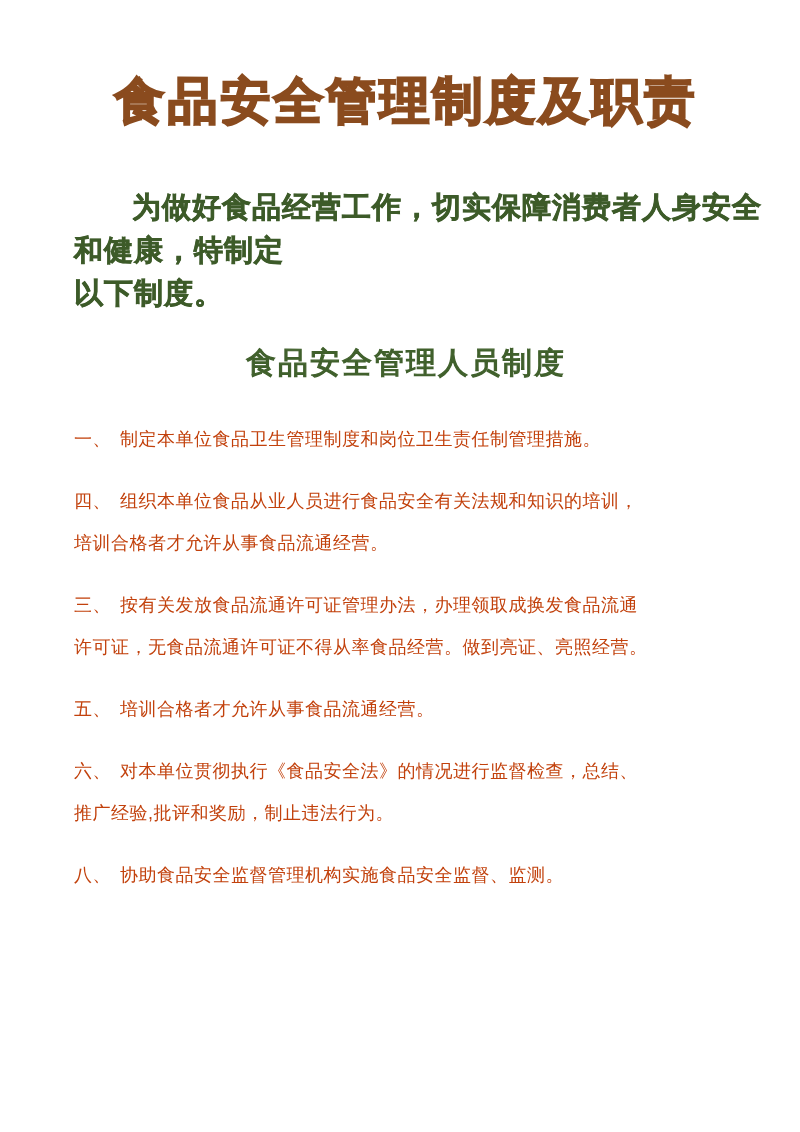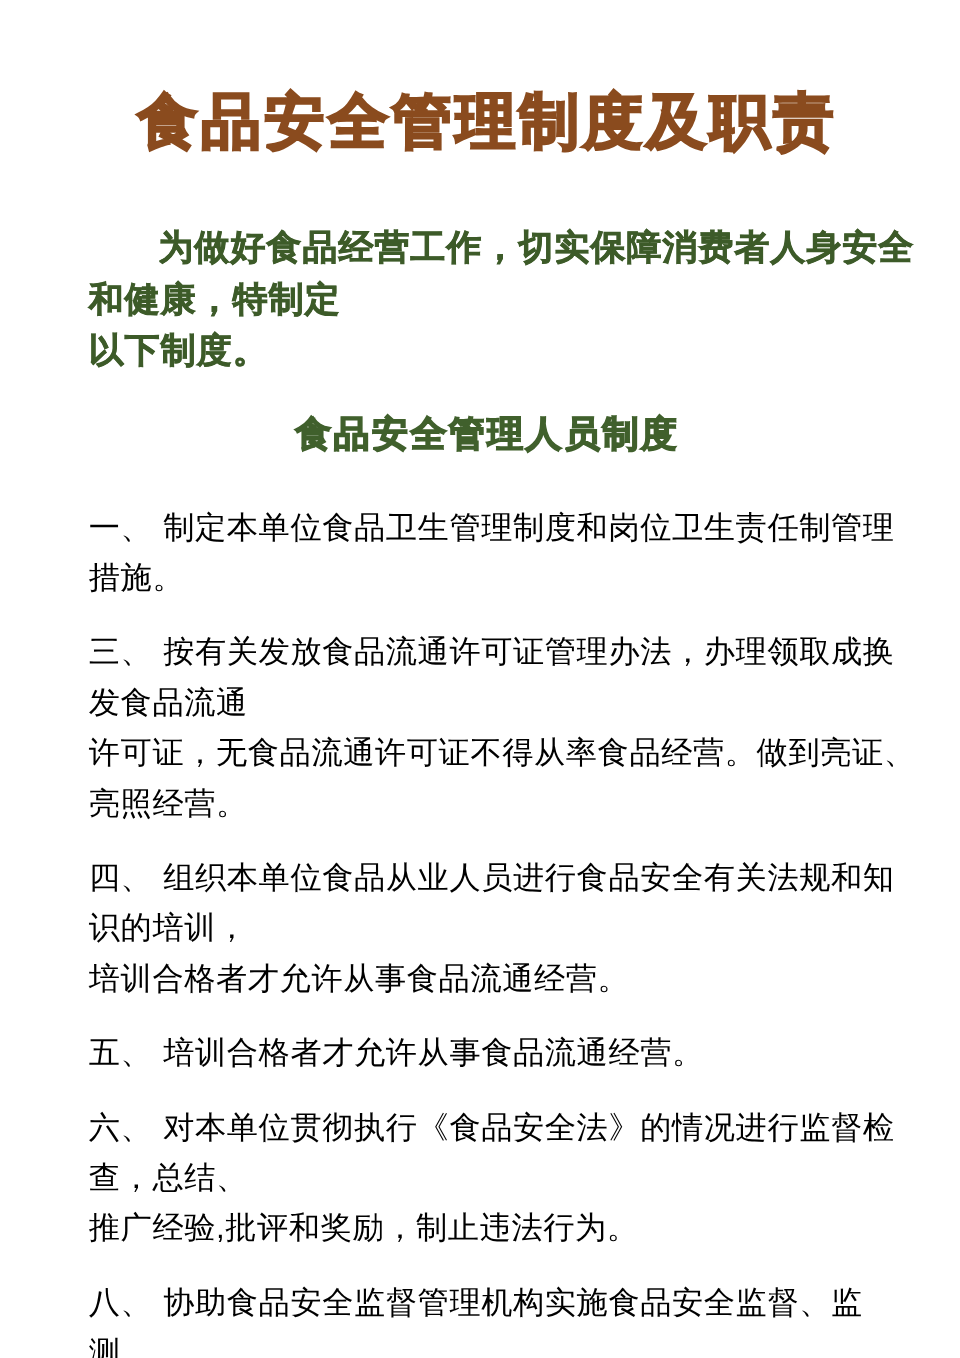--- a/index.html
+++ b/index.html
@@ -36,32 +36,32 @@
     font-size: 29px;
     line-height: 43px;
     text-indent: 2em;
     white-space: pre-line;
     margin-bottom: 28px;
     letter-spacing: 1px;
   }
   .section-title {
     font-size: 30px;
     line-height: 40px;
-    font-weight: 700;
+    font-weight: 400;
     letter-spacing: 2px;
     text-align: center;
     color: #40602C;
     -webkit-text-stroke: 1.2px #40602C;
     margin-bottom: 35px;
     margin-right: 26px;
   }
   .item {
-    font-size: 26px;
+    font-size: 18px;
     line-height: 42px;
-    color: #000000;
+    color: #c2410c;
     margin-bottom: 20px;
     letter-spacing: 0.5px;
   }
   .item-num {
     display: inline;
     margin-right: 9px;
   }
   .item-text {
     display: inline;
     white-space: pre-line;
@@ -77,26 +77,26 @@
   <p class="intro">为做好食品经营工作，切实保障消费者人身安全和健康，特制定
 以下制度。</p>
 
   <h2 class="section-title">食品安全管理人员制度</h2>
 
   <div class="items">
     <p class="item">
       <span class="item-num">一、</span><span class="item-text">制定本单位食品卫生管理制度和岗位卫生责任制管理措施。</span>
     </p>
     <p class="item">
+      <span class="item-num">四、</span><span class="item-text">组织本单位食品从业人员进行食品安全有关法规和知识的培训，
+培训合格者才允许从事食品流通经营。</span>
+    </p>
+    <p class="item">
       <span class="item-num">三、</span><span class="item-text">按有关发放食品流通许可证管理办法，办理领取成换发食品流通
 许可证，无食品流通许可证不得从率食品经营。做到亮证、亮照经营。</span>
-    </p>
-    <p class="item">
-      <span class="item-num">四、</span><span class="item-text">组织本单位食品从业人员进行食品安全有关法规和知识的培训，
-培训合格者才允许从事食品流通经营。</span>
     </p>
     <p class="item">
       <span class="item-num">五、</span><span class="item-text">培训合格者才允许从事食品流通经营。</span>
     </p>
     <p class="item">
       <span class="item-num">六、</span><span class="item-text">对本单位贯彻执行《食品安全法》的情况进行监督检查，总结、
 推广经验,批评和奖励，制止违法行为。</span>
     </p>
     <p class="item">
       <span class="item-num">八、</span><span class="item-text">协助食品安全监督管理机构实施食品安全监督、监测。</span>

